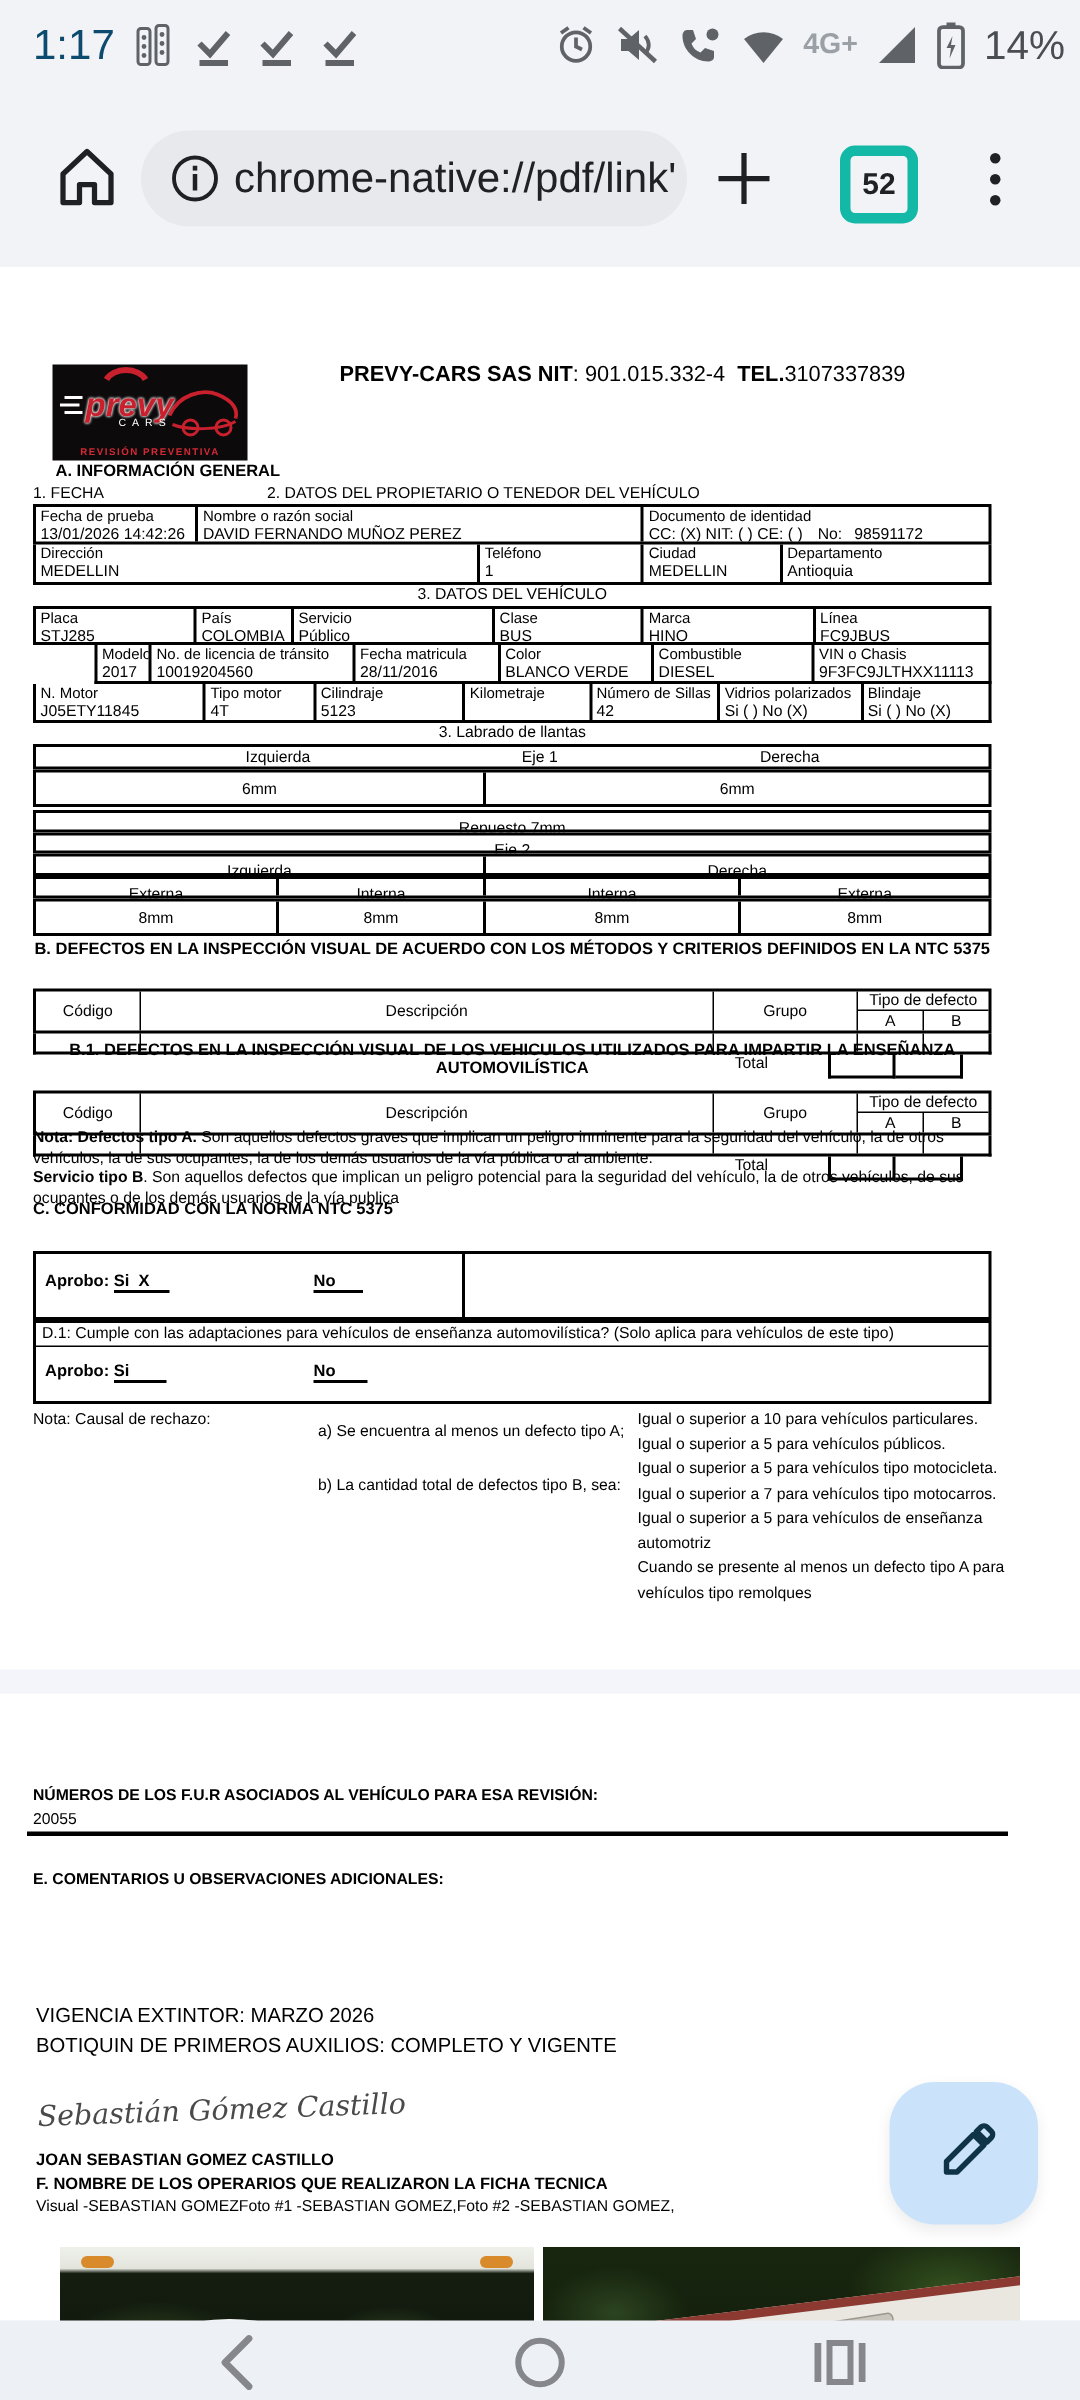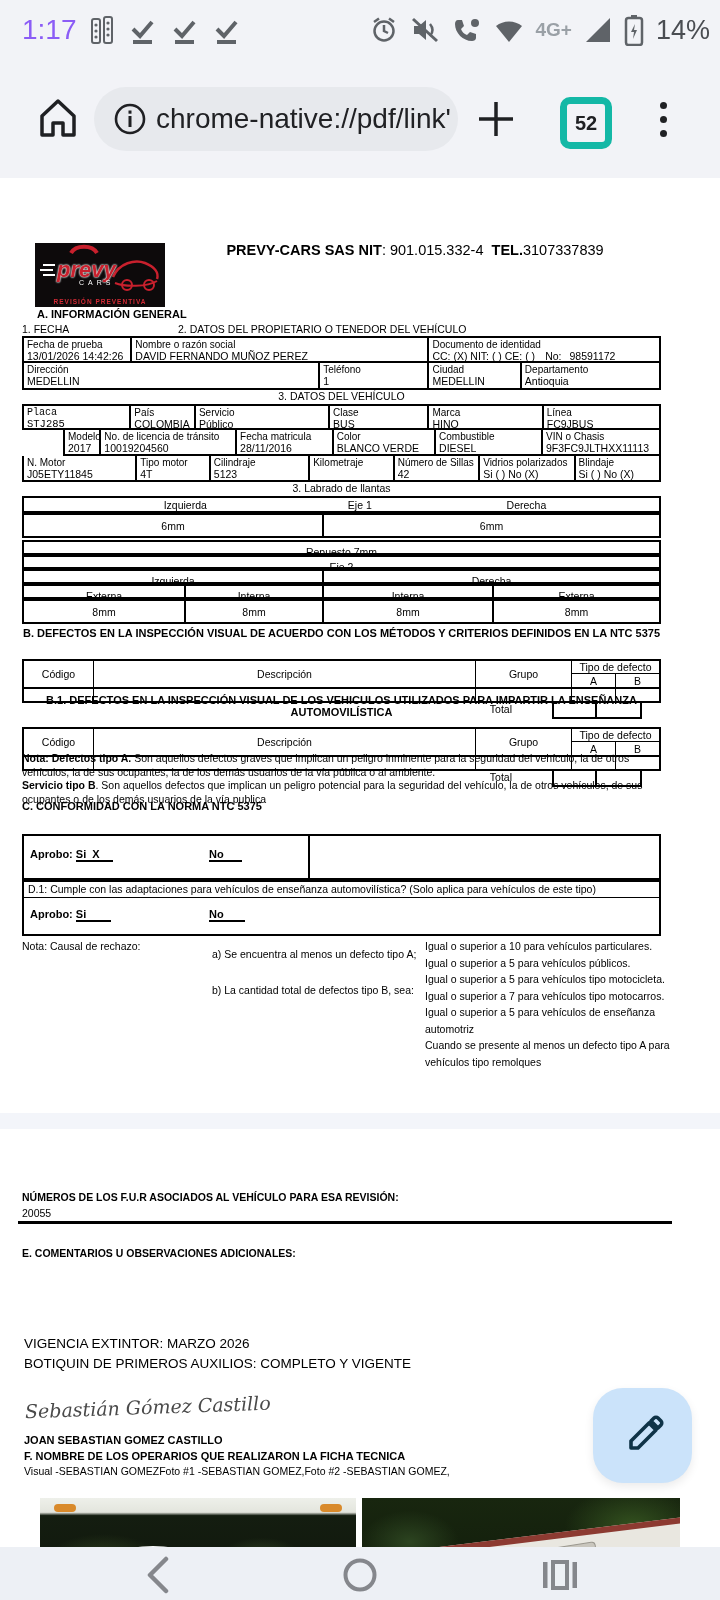--- a/index.html
+++ b/index.html
@@ -1,21 +1,21 @@
 <!DOCTYPE html>
 <html><head>
 <meta charset="utf-8">
 <style>
   html,body{margin:0;padding:0;}
   .screen{position:relative;width:720px;height:1600px;background:#ffffff;
     font-family:"Liberation Sans",sans-serif;overflow:hidden;color:#000;}
   
   .chrome-top{position:absolute;left:0;top:0;width:720px;height:178px;background:#f2f3f7;border-bottom:1px solid #dfe1e5;}
   .statusbar{position:absolute;left:0;top:0;width:720px;height:60px;display:flex;align-items:center;}
-  .sb-time{font-size:28px;color:#8b5cf6;margin-left:22px;margin-right:12px;}
+  .sb-time{font-size:28px;color:#0c4a6e;margin-left:22px;margin-right:12px;}
   .sb-left,.sb-right{display:flex;align-items:center;gap:12px;}
   .sb-right{position:absolute;right:10px;top:0;height:60px;}
   .sb-net{font-size:19px;color:#9aa0a6;font-weight:bold;}
   .sb-batt-txt{font-size:27px;color:#4a4d52;}
   .toolbar{position:absolute;left:0;top:60px;width:720px;height:117px;}
   .home-btn{position:absolute;left:34px;top:34px;width:48px;height:48px;}
   .url-pill{position:absolute;left:94px;top:27px;width:364px;height:64px;background:#e7e9ed;border-radius:32px;display:flex;align-items:center;overflow:hidden;}
   .url-text{font-size:28px;color:#202124;white-space:nowrap;margin-left:8px;}
   .plus-btn{position:absolute;left:473px;top:36px;width:46px;height:46px;}
   .tab-btn{position:absolute;left:560px;top:37px;width:38px;height:38px;border:7px solid #14b8a6;border-radius:10px;display:flex;align-items:center;justify-content:center;}
@@ -240,21 +240,21 @@
         <div class="cell" style="width:138px;">
           <div class="lbl">Departamento</div>
           <div class="val">Antioquia</div>
         </div>
       </div>
     </div>
 
     <div class="abs center sec-title" style="left:22px;top:212px;width:639px;">3. DATOS DEL VEHÍCULO</div>
     <div class="abs" style="left:22px;top:226px;width:639px;">
       <div class="trow first" style="height:26px;">
-        <div class="cell" style="width:108px;font-family:Liberation Mono, monospace;">
+        <div class="cell" style="width:108px;">
             <div class="lbl">Placa</div>
             <div class="val">STJ285</div>
           </div>
         <div class="cell" style="width:65px;">
             <div class="lbl">País</div>
             <div class="val">COLOMBIA</div>
           </div>
         <div class="cell" style="width:135px;">
             <div class="lbl">Servicio</div>
             <div class="val">Público</div>

